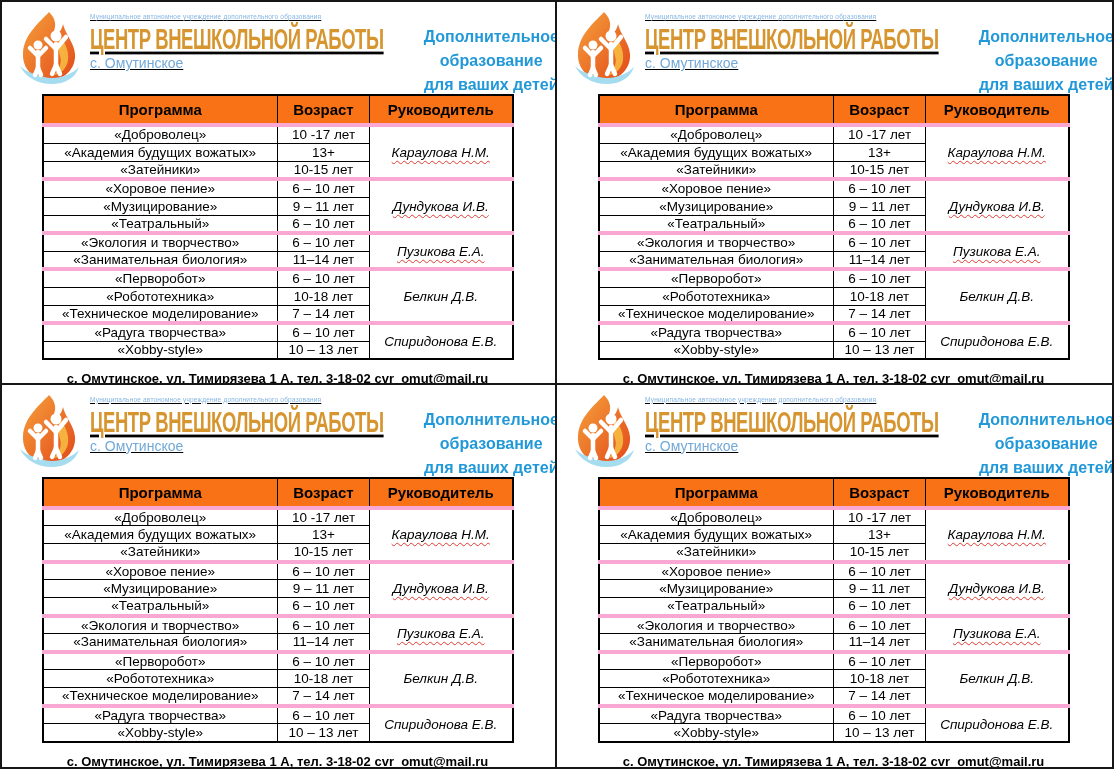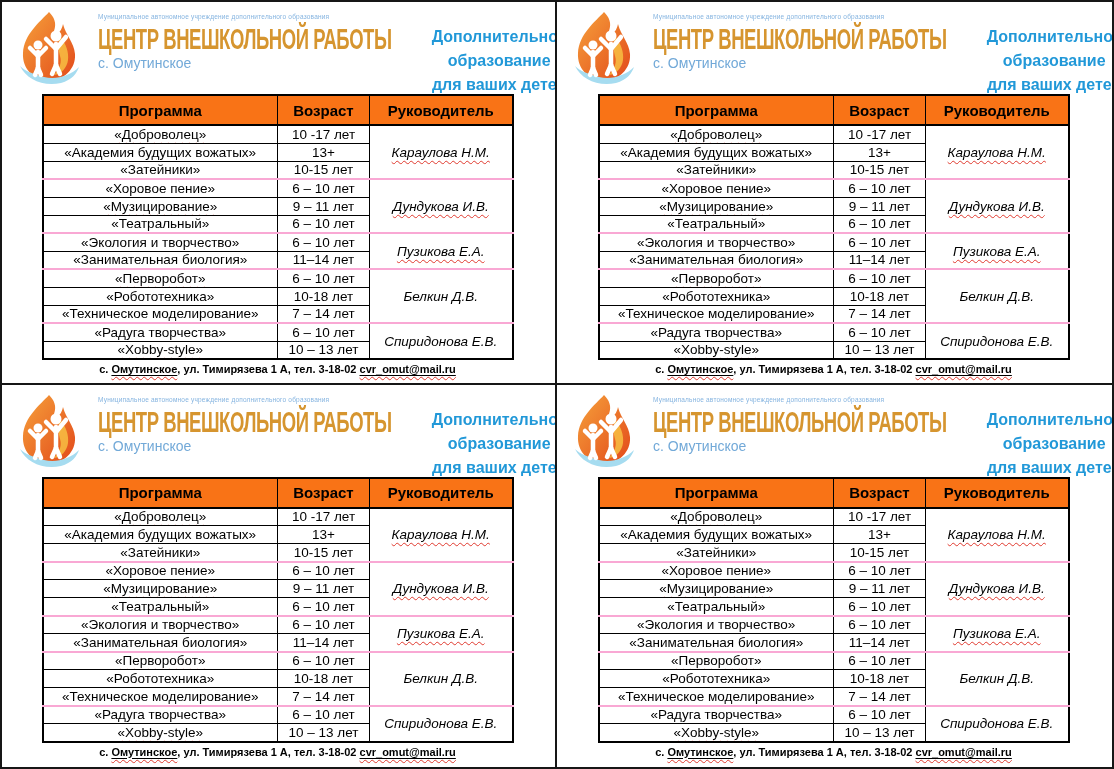--- a/index.html
+++ b/index.html
@@ -14,21 +14,21 @@
     grid-template-rows:1fr 1fr;
     background:#fff;
   }
   .card { padding:6px 14px 0 12px; overflow:hidden; background:#fff; }
   .card.br { border-right:2px solid #161616; }
   .card.bb { border-bottom:2px solid #161616; }
 
   
   .card-top { display:flex; height:82px; }
   .flame-wrap { width:72px; flex:0 0 72px; padding-top:2px; }
-  .logo-text { margin-left:12px; padding-top:5px; white-space:nowrap; }
+  .logo-text { margin-left:4px; padding-top:5px; white-space:nowrap;text-decoration:underline; }
   .org-type { font-size:6.5px; color:#85b4e0; letter-spacing:.2px; }
   .logo-title {
     font-size:21px; font-weight:bold; color:#d6952f;
     letter-spacing:-.5px; line-height:1; height:31px; margin-top:4px;
     transform:scale(.88,1.38); transform-origin:0 0; white-space:nowrap;
   }
   .logo-loc { font-size:14px; color:#72a9d8; margin-top:0; }
   .tagline {
     margin-left:auto; width:248px; padding-top:17px;
     text-align:center; font-weight:bold; font-size:16px;
@@ -44,39 +44,39 @@
   table.programs th {
     background:#f97316; font-size:15px; font-weight:bold;
     height:30px; border:1.5px solid #000; border-bottom:2px solid #000;
     padding:0 2px;
   }
   table.programs td {
     font-size:13.5px; height:18px; text-align:center;
     border:1px solid #000; border-left:1.5px solid #000; border-right:1.5px solid #000;
     padding:0 3px; white-space:nowrap; overflow:hidden;
   }
-  table.programs tr.gstart td { border-top:2px solid #f9a8d4; }
+  table.programs tr.gstart td { border-top:4px solid #f9a8d4; }
   td.leader { font-style:italic; font-size:14px; }
 
   
   .sq {
     text-decoration-line:underline;
     text-decoration-style:wavy;
     text-decoration-color:#e03a2f;
     text-decoration-thickness:1px;
     text-underline-offset:2.5px;
   }
   
   .u { text-decoration-line:underline; text-decoration-color:#000; text-underline-offset:1.5px; }
   .u .sq { text-decoration-line:underline; }
 
   
   .footer {
-    text-align:center; font-weight:bold; font-size:11px;
-    margin-top:3px; white-space:nowrap;
+    text-align:center; font-weight:bold; font-size:13px;
+    margin-top:11px; white-space:nowrap;
   }
 </style>
 </head>
 <body>
 
 <div class="sheet">
   <div class="card br bb">
     <div class="card-top">
       <div class="flame-wrap">
         <svg width="70" height="78" viewBox="0 0 66 78" aria-hidden="true">

